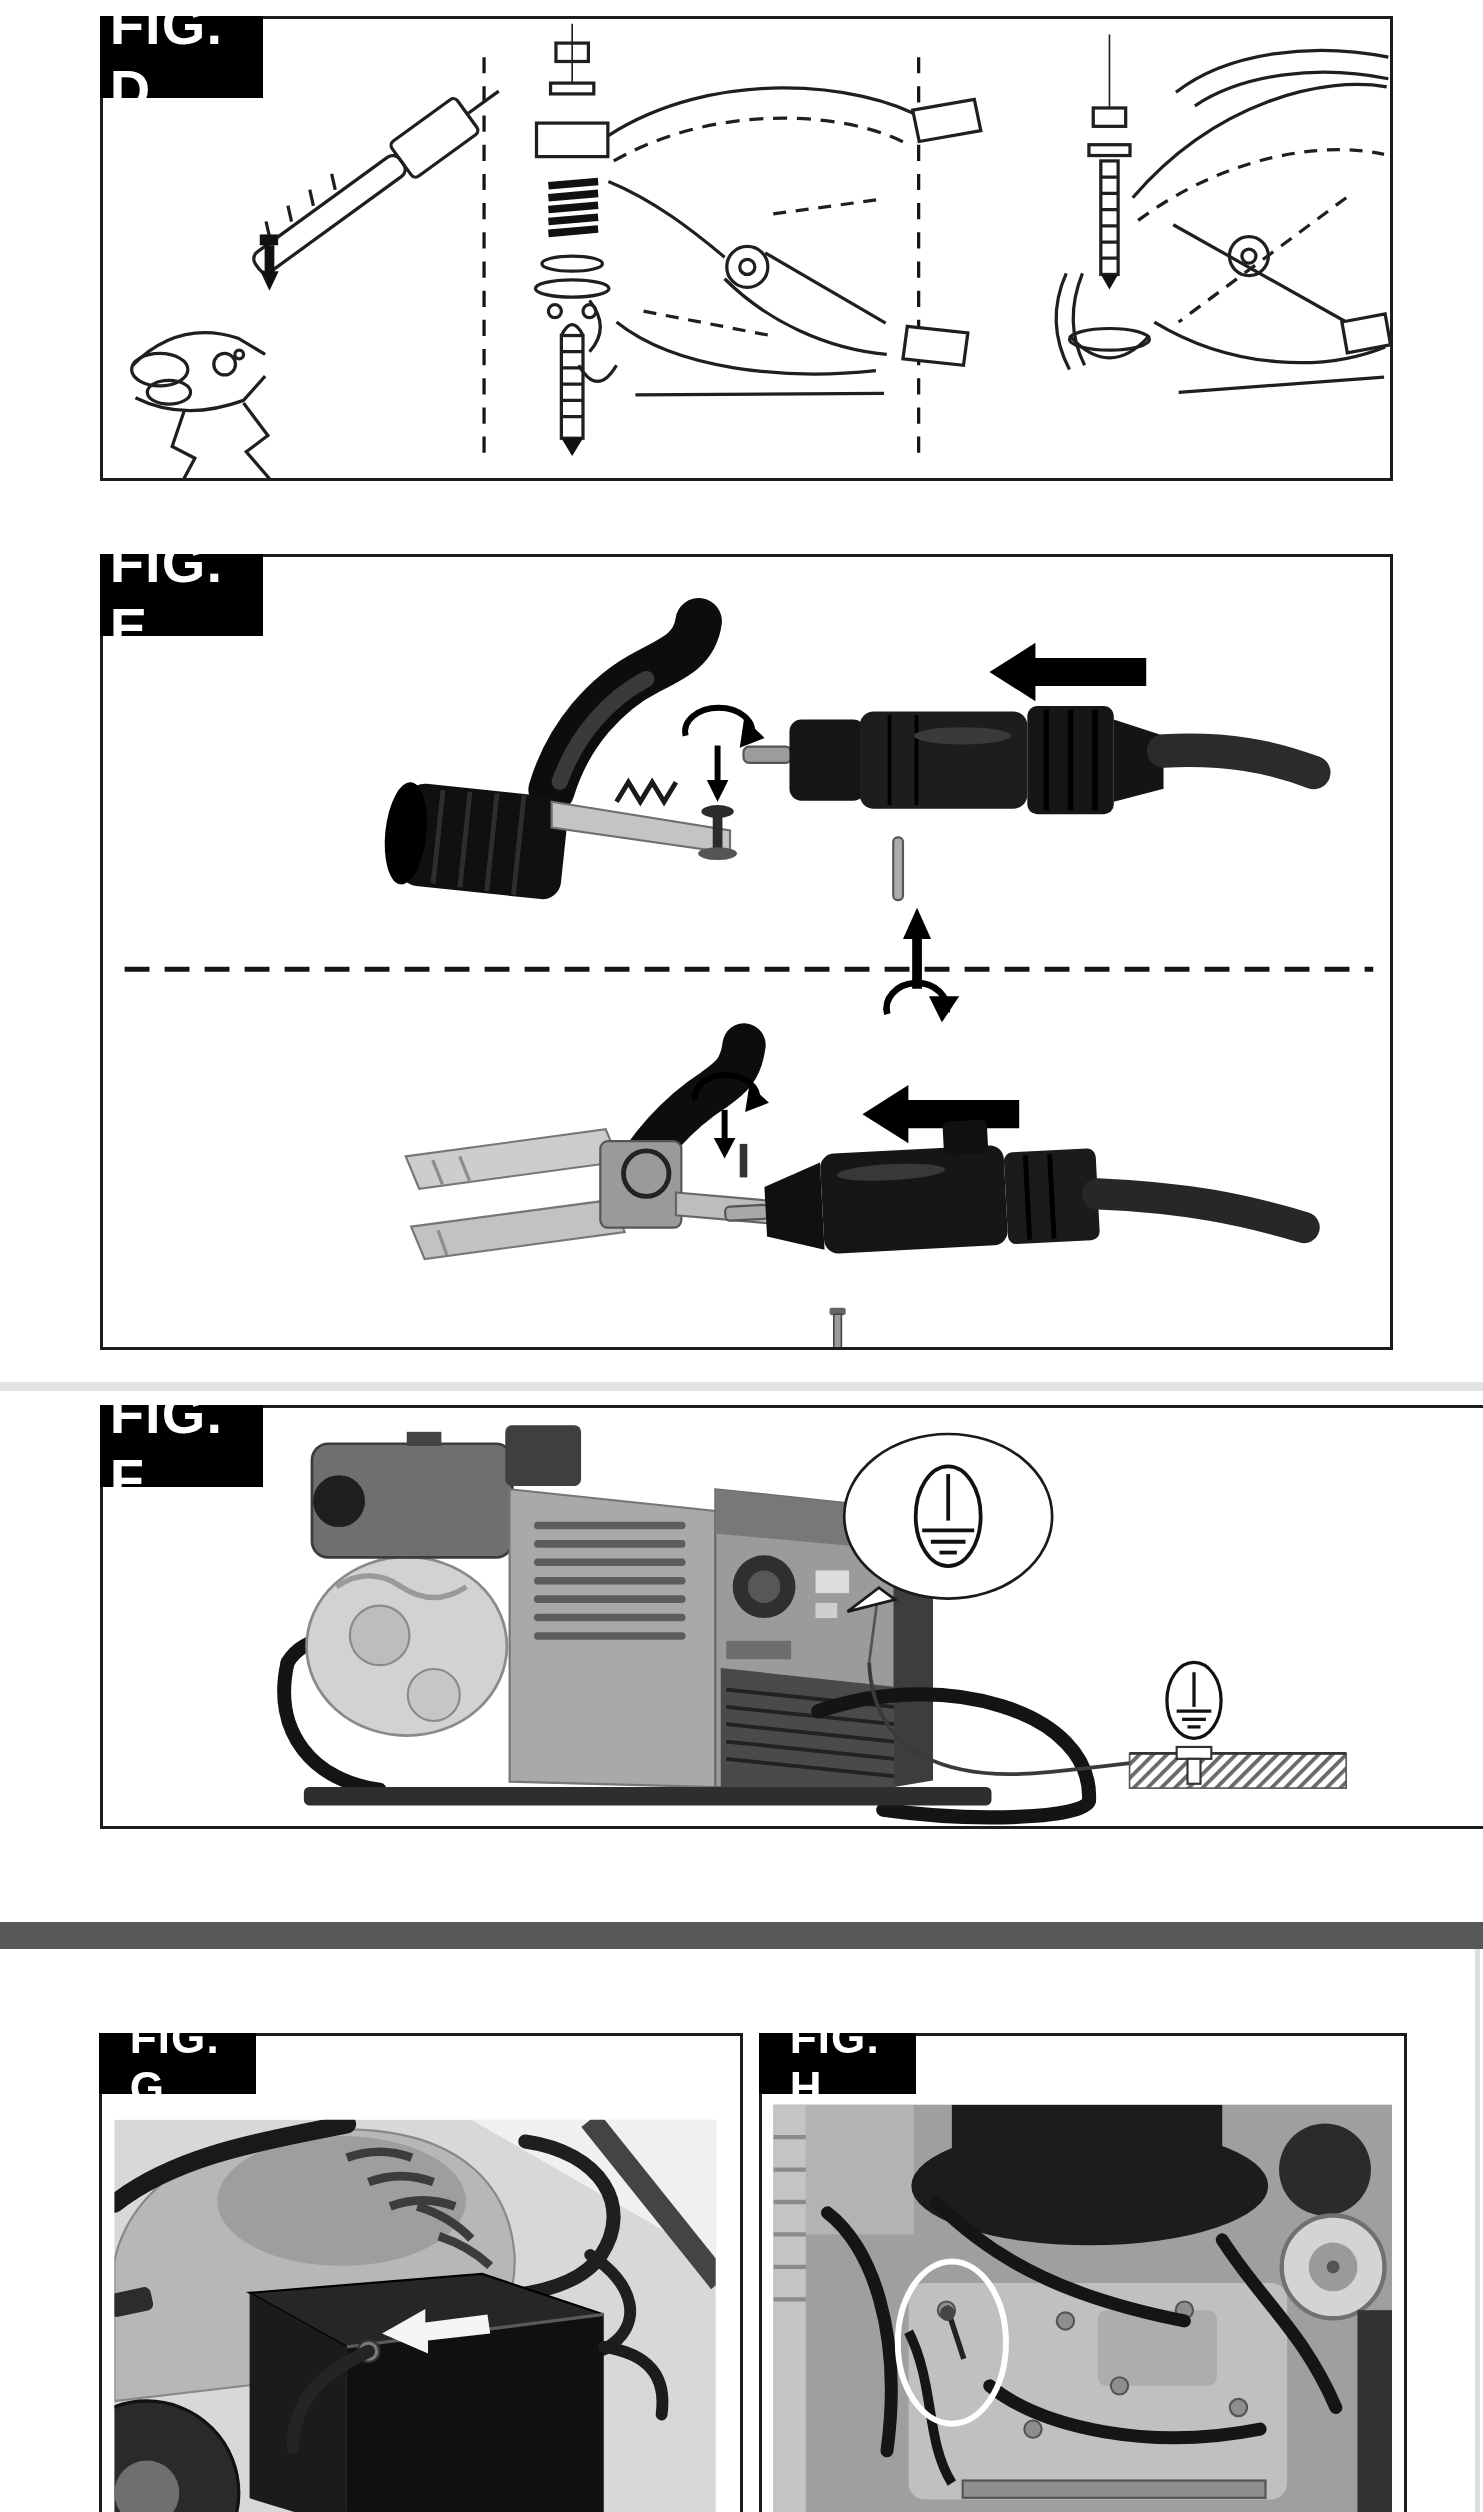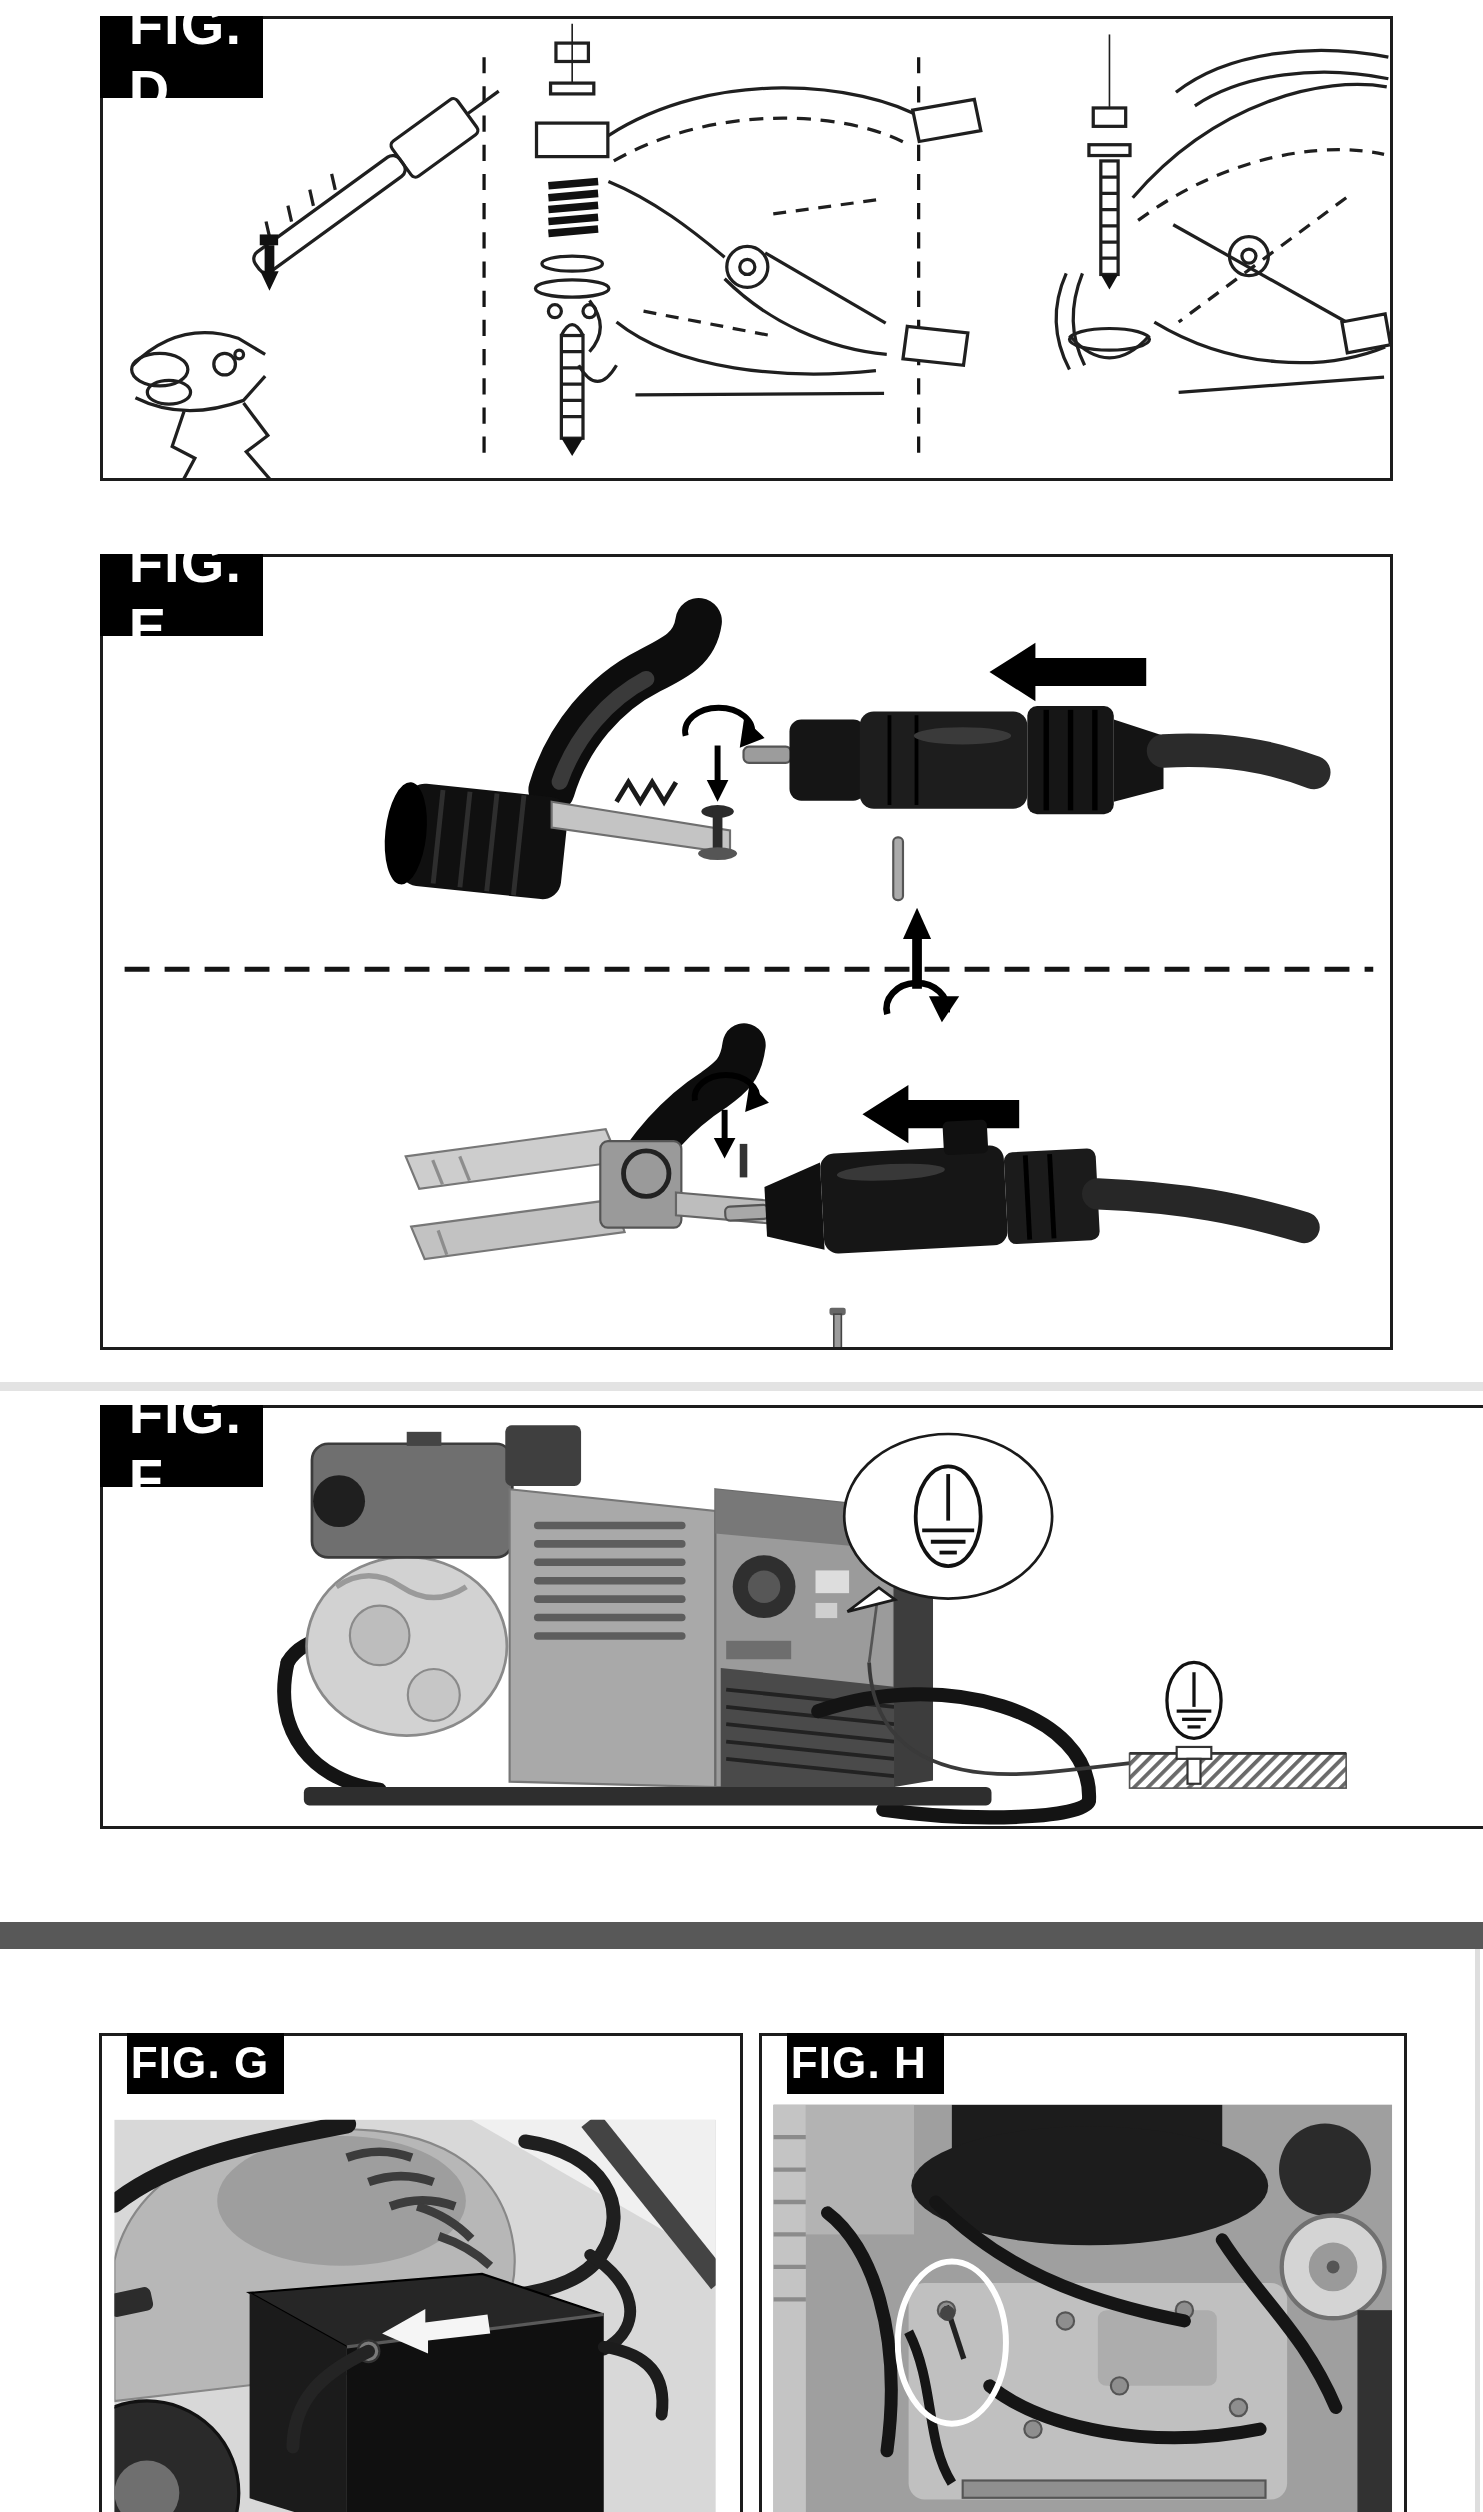--- a/index.html
+++ b/index.html
@@ -1,22 +1,22 @@
 <!DOCTYPE html>
 <html style="--page-bg: #ffffff; --label-bg: #000000; --label-text: #ffffff; --box-border: #1c1c1c; --divider-bar: #585858; --page-gap-band: #e3e3e3; --page-number-text: #2b2b2b;font-size:8.6px"><head>
 <meta charset="utf-8">
 <style>
   html,body{margin:0;padding:0;background:#ffffff;}
   .page{position:relative;width:1483px;height:2512px;background:var(--page-bg,#ffffff);
         overflow:hidden;font-family:"Liberation Sans",sans-serif;}
   .figbox{position:absolute;border:3.2px solid var(--box-border,#1c1c1c);background:#ffffff;box-sizing:border-box;}
   .figlabel{position:absolute;top:-3.2px;left:-3.2px;background:var(--label-bg,#000);color:var(--label-text,#fff);
-            font-weight:bold;display:flex;align-items:center;padding-left:29px;letter-spacing:1.1px;box-sizing:border-box;}
+            font-weight:bold;display:flex;align-items:center;padding-left:10px;letter-spacing:1.1px;box-sizing:border-box;}
   .figlabel.big{width:163px;height:82px;font-size:56px;}
-  .figlabel.small{width:157px;height:61px;font-size:44px;padding-left:4px;margin-left:28px;}
+  .figlabel.small{width:157px;height:61px;font-size:44px;padding-left:31px;}
   .fill-svg{position:absolute;left:0;top:0;width:100%;height:100%;}
   .band{position:absolute;left:0;width:1483px;background:var(--page-gap-band,#e3e3e3);}
   .bar{position:absolute;left:0;width:1483px;background:var(--divider-bar,#585858);}
   .pagenum{position:absolute;left:0;top:1836px;width:1483px;text-align:center;
            font-size:25px;color:var(--page-number-text,#2b2b2b);}
   .edge-strip{position:absolute;background:#dedede;}
 </style>
 </head>
 <body>
 

